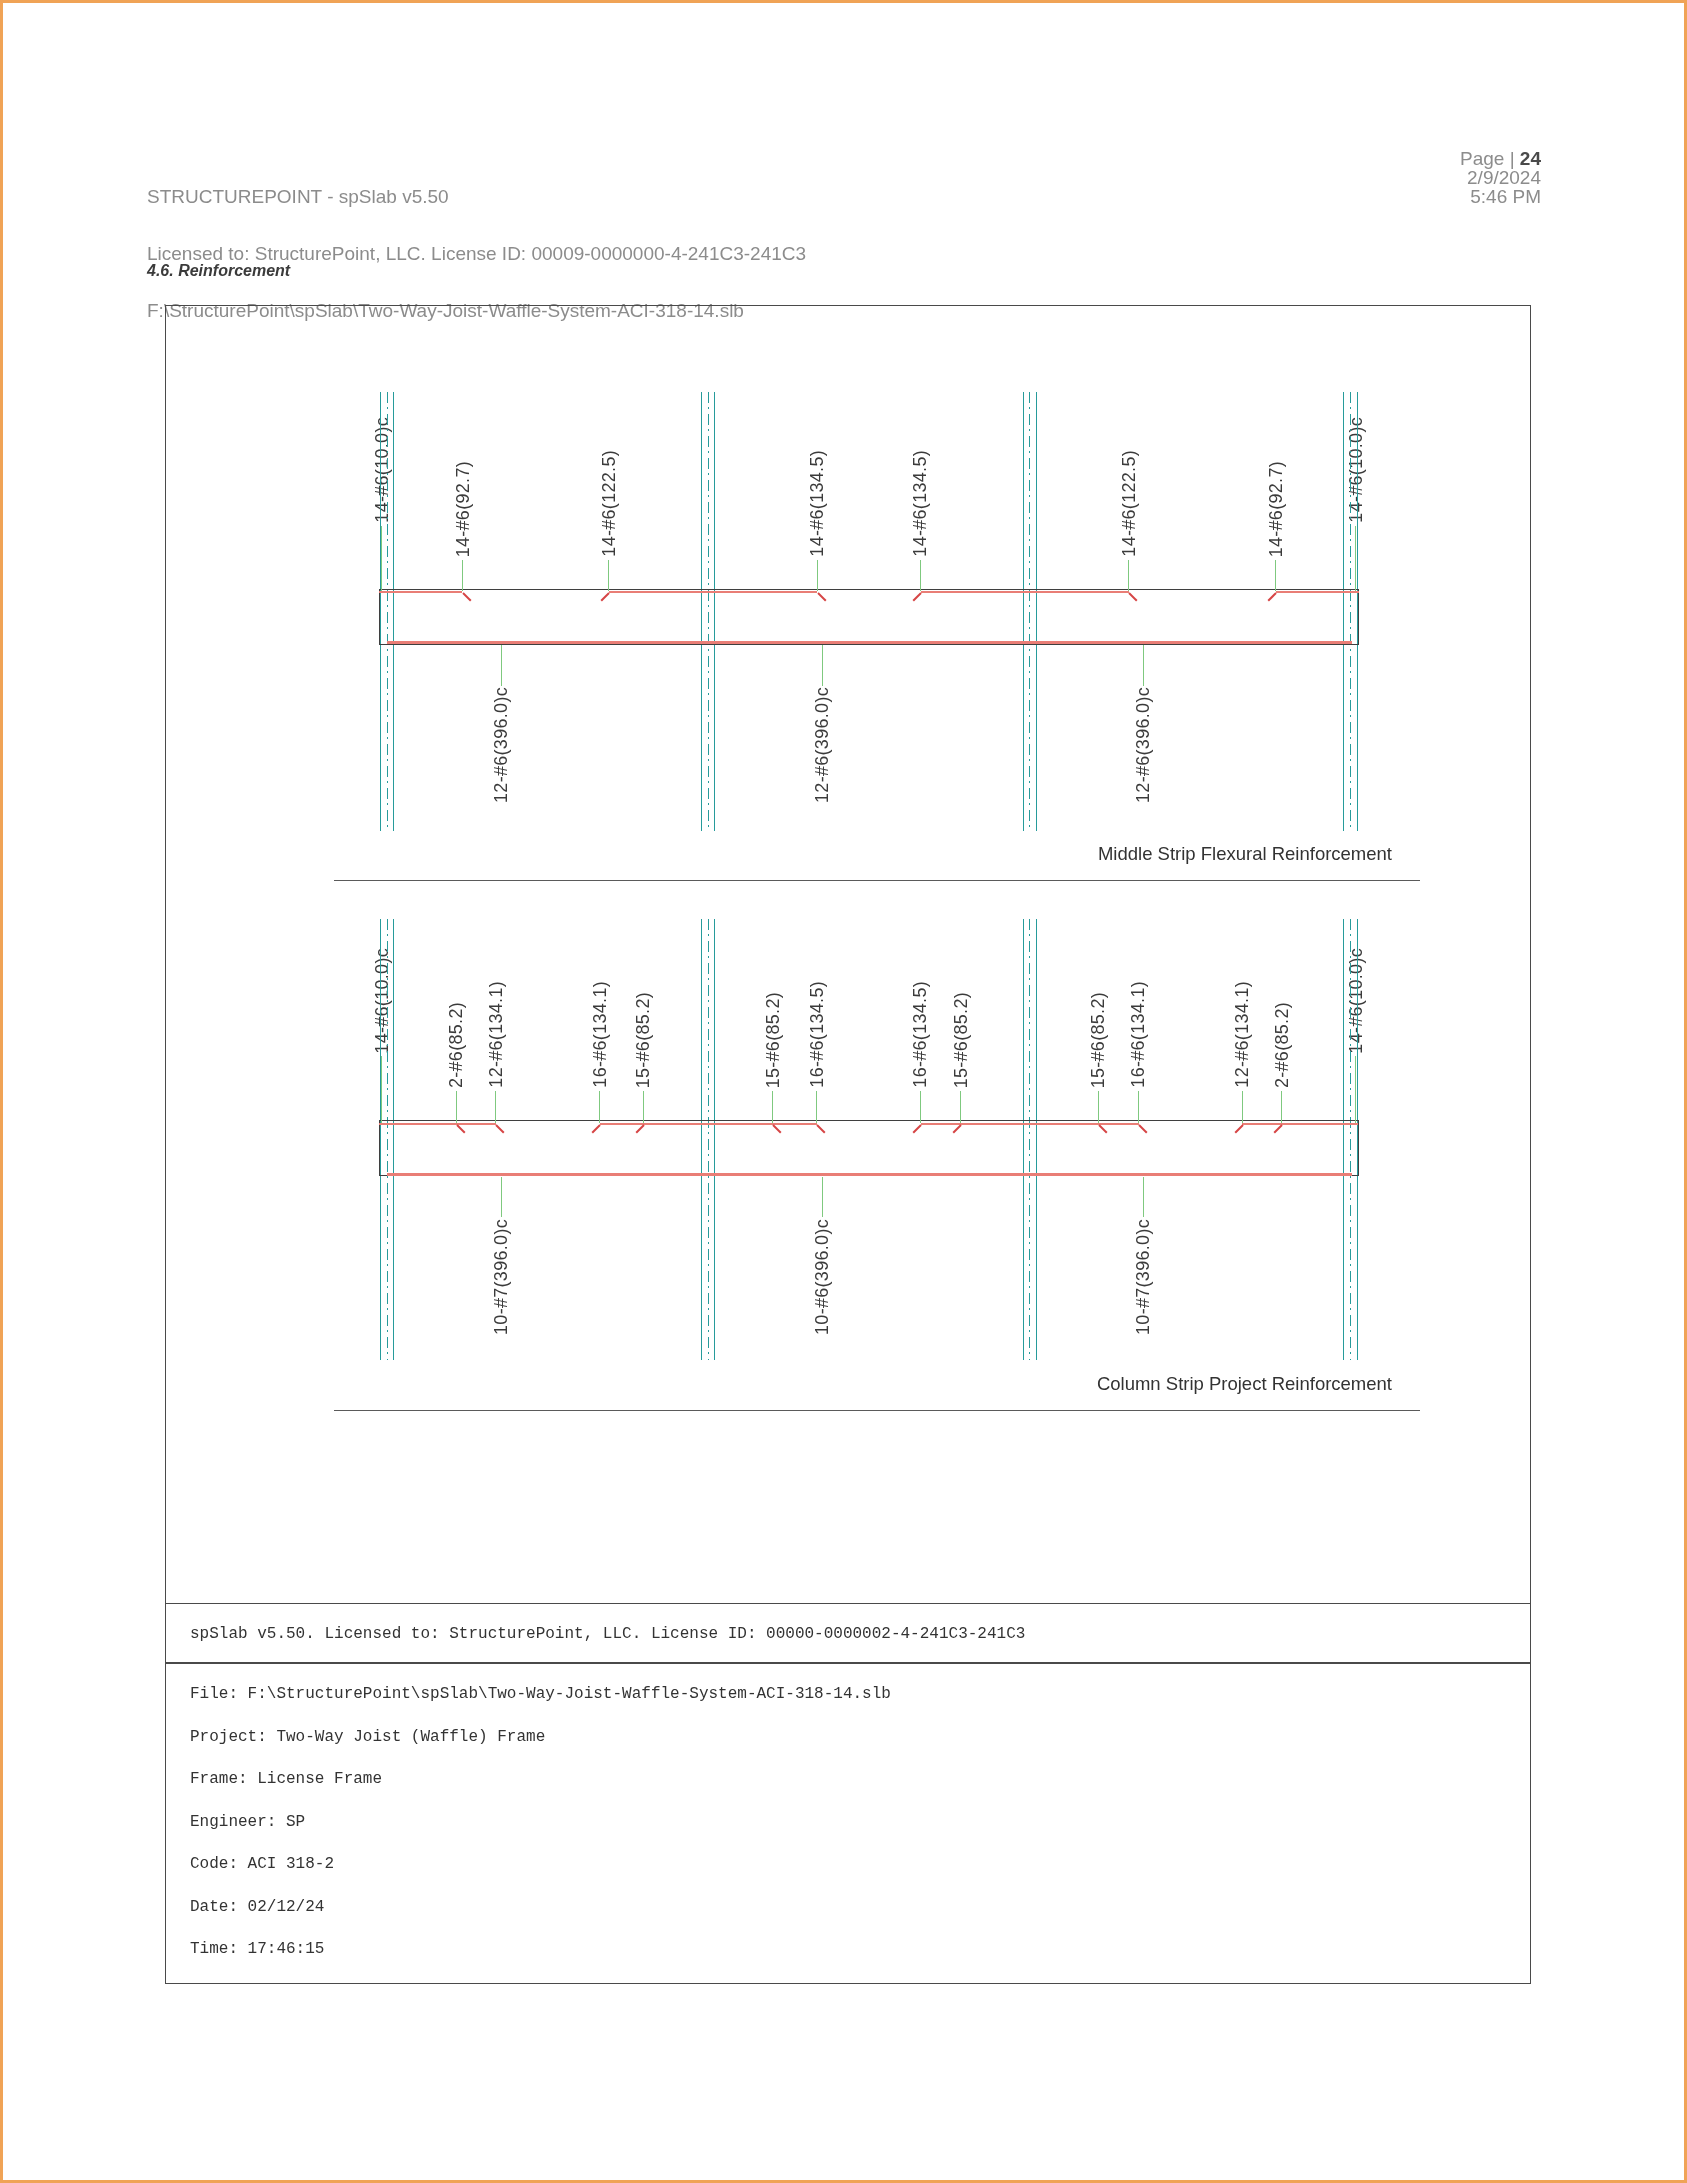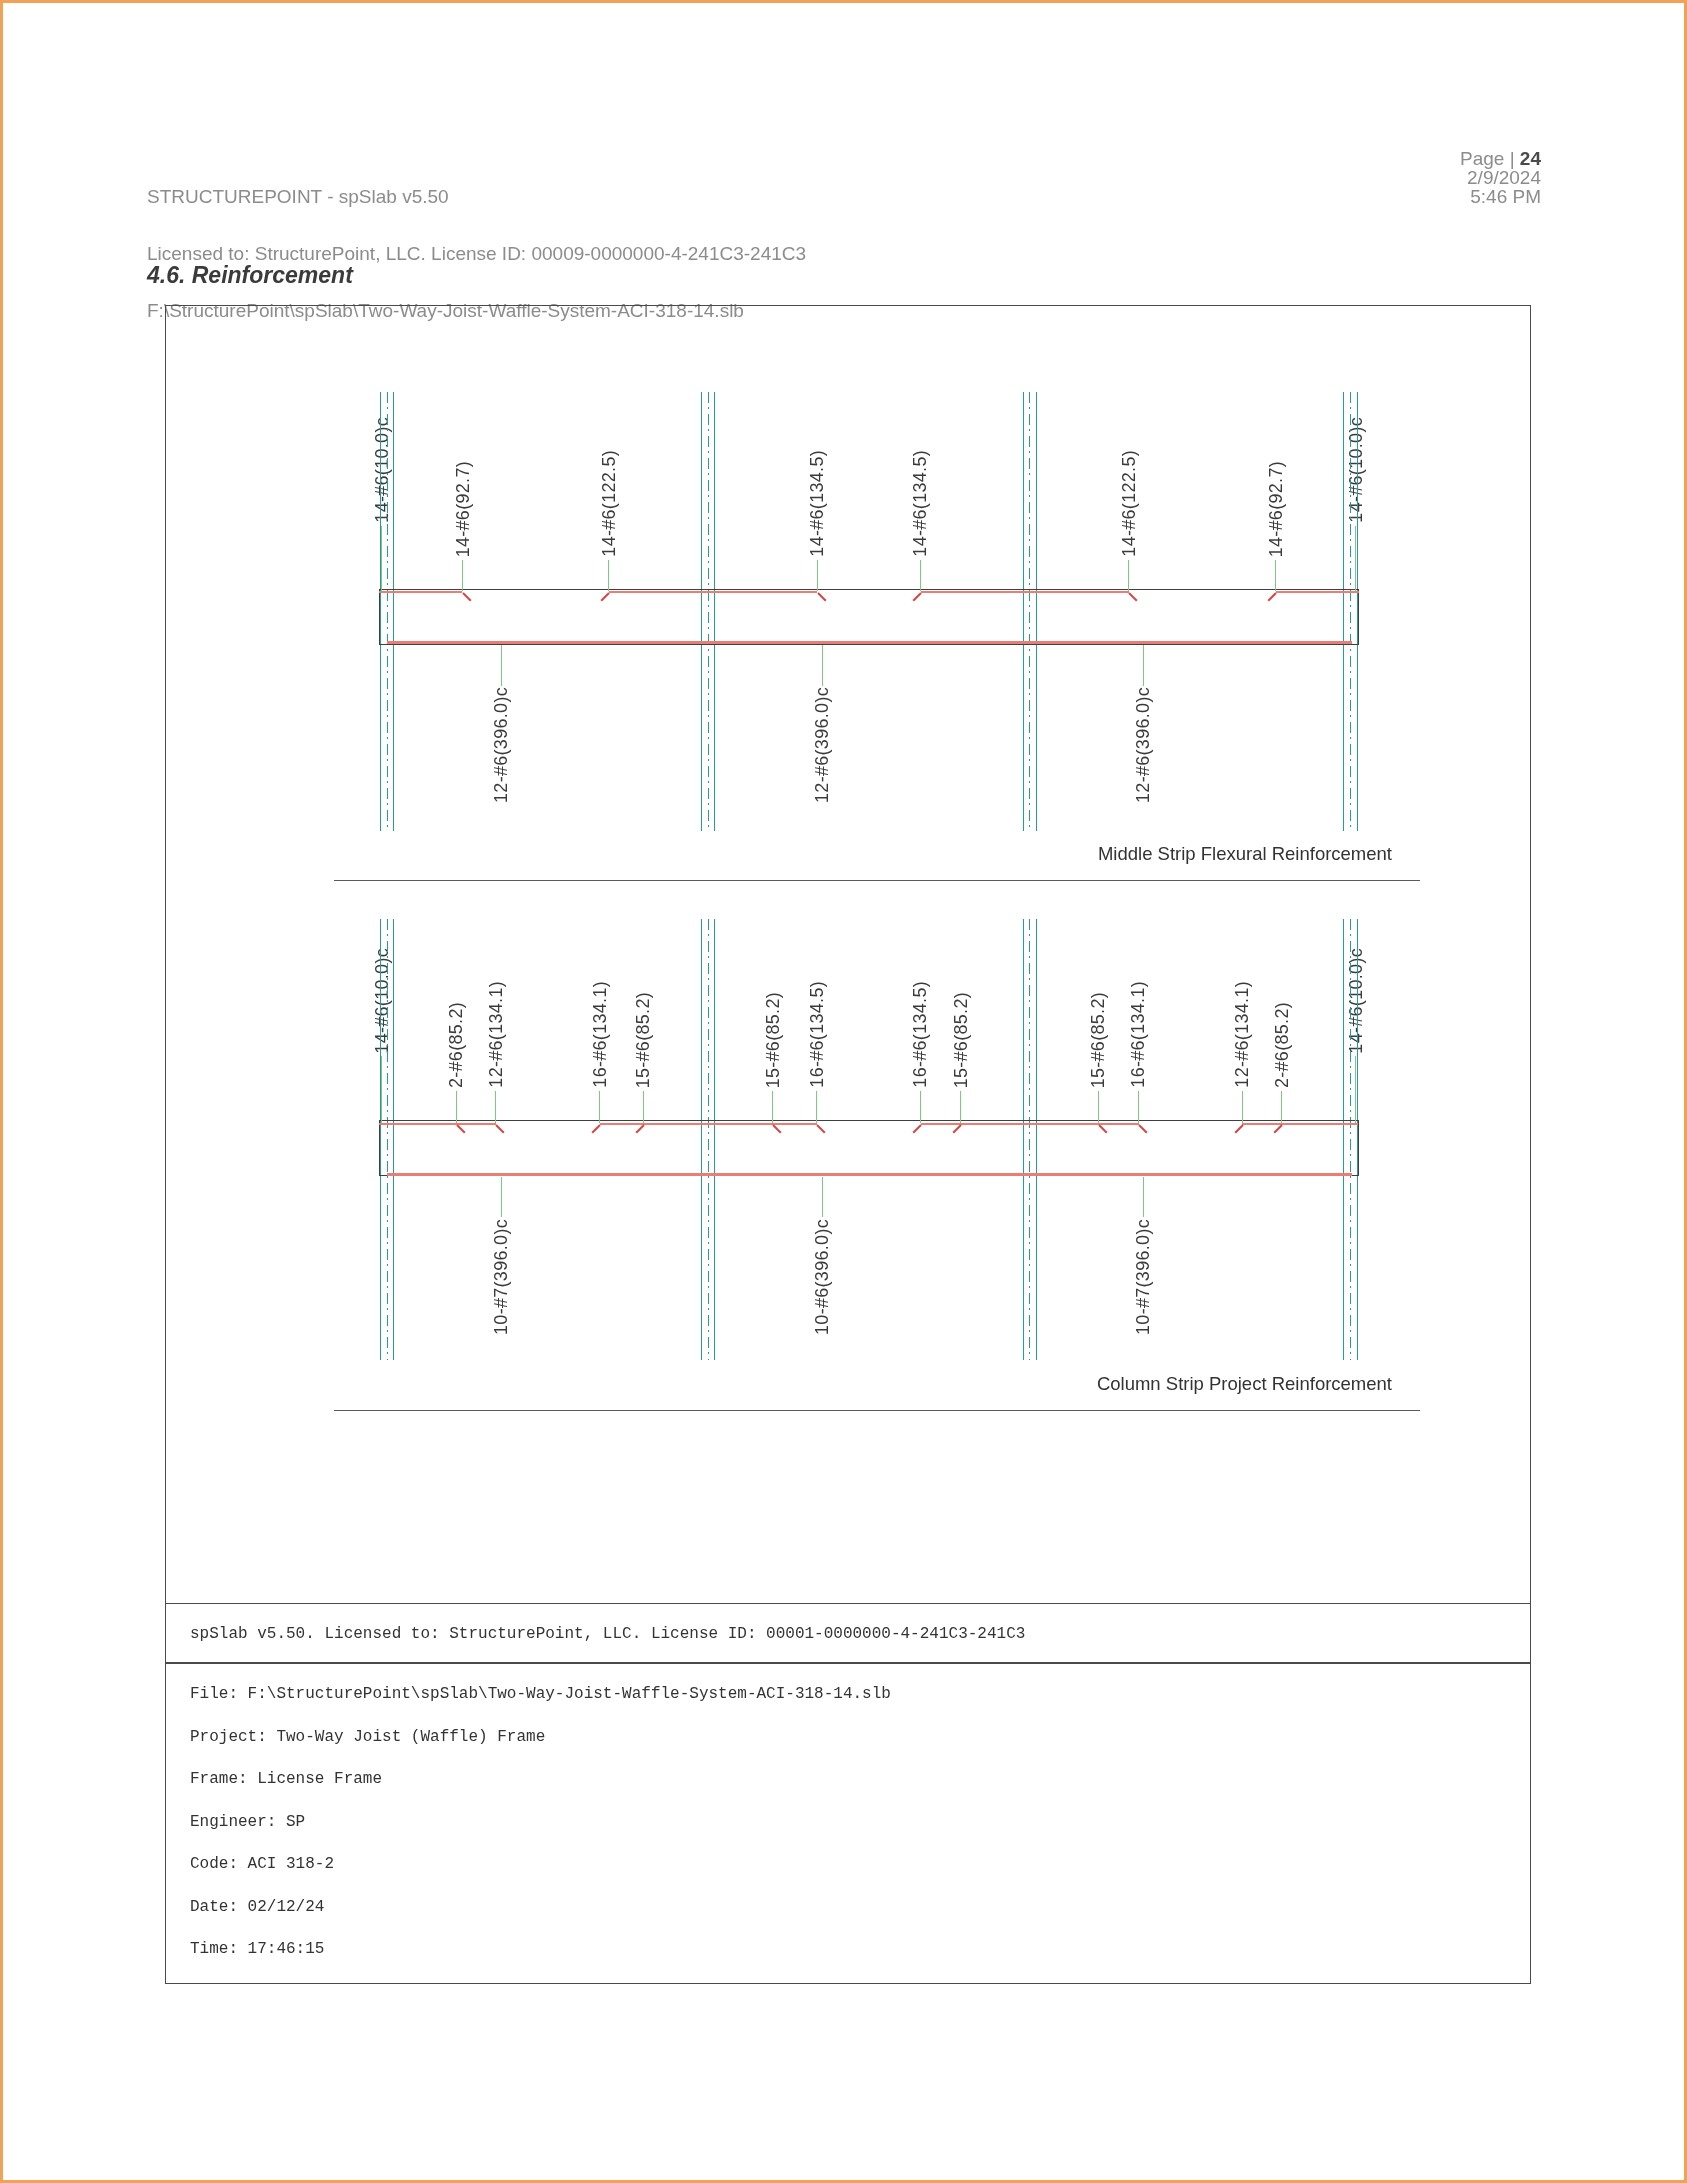--- a/index.html
+++ b/index.html
@@ -8,21 +8,21 @@
   }
   html,body{margin:0;padding:0;background:#fff;}
   .page{position:relative;width:1687px;height:2183px;background:#fff;
         border:3.3px solid var(--orange);box-sizing:border-box;overflow:hidden;
         font-family:"Liberation Sans",sans-serif;}
   .abs{position:absolute;}
   .hdr-left{left:144px;top:146px;color:var(--hdr);font-size:19px;line-height:19px;white-space:pre;}
   .hdr-right{left:1254px;top:146px;width:284px;text-align:right;color:var(--hdr);
              font-size:19px;line-height:19px;}
   .pagenum{color:#4A4A4A;font-weight:bold;}
-  .sect-title{left:144px;top:259px;font-size:23px;font-weight:bold;font-style:italic;color:var(--dark);}
+  .sect-title{left:144px;top:259px;font-size:16px;font-weight:bold;font-style:italic;color:var(--dark);}
   .fbox{border:1.3px solid var(--box);box-sizing:border-box;background:transparent;}
   .caption{font-size:18.5px;color:#333;text-align:right;width:595px;}
   .rule{height:1.3px;background:#5a5a5a;}
   .vwrap{position:absolute;width:22.5px;display:flex;flex-direction:column;align-items:center;}
   .vend{justify-content:flex-end;}
   .vlabel{writing-mode:vertical-rl;transform:rotate(180deg);font-size:18px;color:var(--dark);
           white-space:nowrap;letter-spacing:0.3px;}
   .monoline{font-family:"Liberation Mono","DejaVu Sans Mono",monospace;font-size:16px;color:var(--mono);white-space:pre;}
   .infocol{left:187px;top:1682px;display:flex;flex-direction:column;gap:24.5px;}
   
@@ -143,21 +143,21 @@
   <div class="vwrap" style="left:487px;top:1216px;">
       <span class="vlabel">10-#7(396.0)c</span>
     </div>
   <div class="vwrap" style="left:808px;top:1216px;">
       <span class="vlabel">10-#6(396.0)c</span>
     </div>
   <div class="vwrap" style="left:1129px;top:1216px;">
       <span class="vlabel">10-#7(396.0)c</span>
     </div>
 
-  <div class="abs monoline" style="left:187px;top:1622px;">spSlab v5.50. Licensed to: StructurePoint, LLC. License ID: 00001-0000000-4-241C3-241C3</div>
+  <div class="abs monoline" style="left:187px;top:1622px;">spSlab v5.50. Licensed to: StructurePoint, LLC. License ID: 00000-0000002-4-241C3-241C3</div>
 
   <div class="abs infocol">
     <div class="monoline">File: F:\StructurePoint\spSlab\Two-Way-Joist-Waffle-System-ACI-318-14.slb</div>
     <div class="monoline">Project: Two-Way Joist (Waffle) Frame</div>
     <div class="monoline">Frame: License Frame</div>
     <div class="monoline">Engineer: SP</div>
     <div class="monoline">Code: ACI 318-2</div>
     <div class="monoline">Date: 02/12/24</div>
     <div class="monoline">Time: 17:46:15</div>
   </div>

